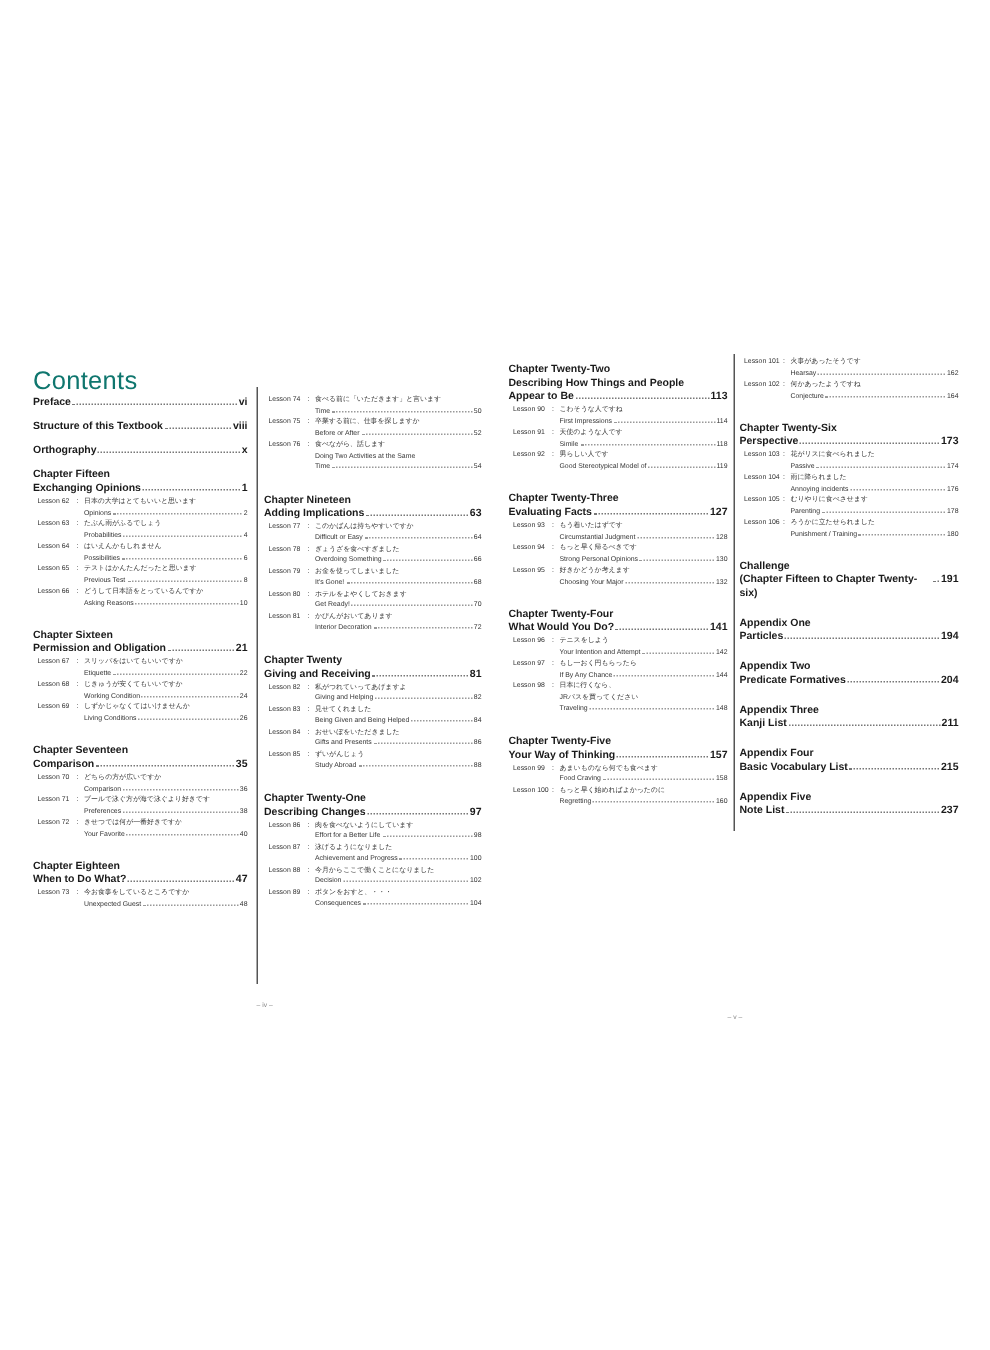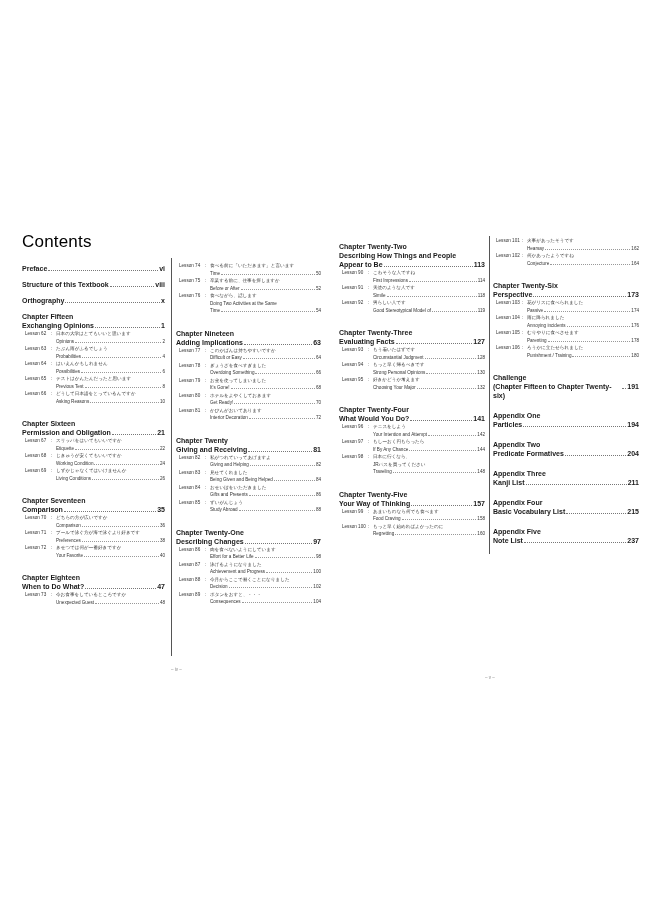--- a/index.html
+++ b/index.html
@@ -1,21 +1,21 @@
 <!DOCTYPE html>
 <html><head>
 <meta charset="utf-8">
 <style>
   * { box-sizing: border-box; margin: 0; padding: 0; }
   html, body { width: 660px; height: 900px; background: #ffffff; overflow: hidden; }
   body { position: relative; font-family: "Liberation Sans", "DejaVu Sans", sans-serif; color: #1a1a1a; }
 
   .page-title {
-    position: absolute; left: 22px; top: 232px;
-    font-size: 17px; font-weight: 400; color: #000000; letter-spacing: 0.2px;
+    position: absolute; left: 22px; top: 244px;
+    font-size: 17px; font-weight: 400; color: #0f766e; letter-spacing: 0.2px;
   }
   .col { position: absolute; }
   .col1 { left: 22px; top: 264px; width: 143px; }
   .col2 { left: 176px; top: 262px; width: 145px; }
   .col3 { left: 339px; top: 237px; width: 146px; }
   .col4 { left: 493px; top: 237px; width: 146px; }
 
   .vline { position: absolute; width: 1px; background: #555; }
   .vline-left { left: 171px; top: 258px; height: 398px; }
   .vline-right { left: 489px; top: 236px; height: 318px; }

